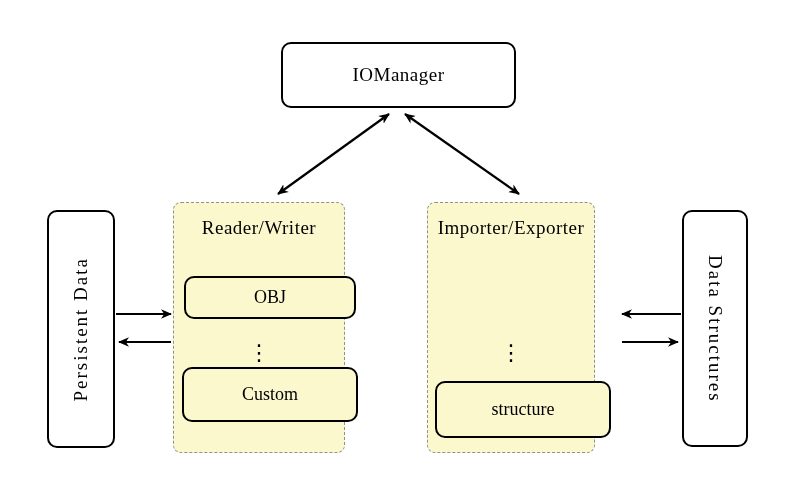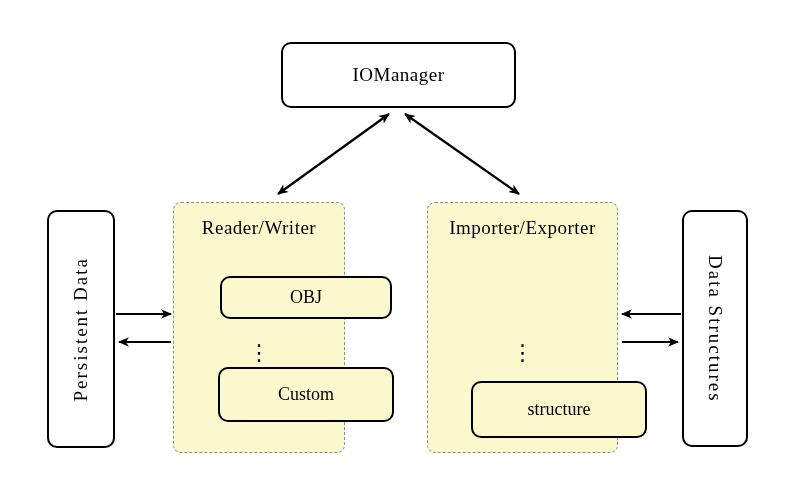--- a/index.html
+++ b/index.html
@@ -58,42 +58,41 @@
   }
   .group {
     position: absolute;
     top: 202px;
     height: 251px;
     background: var(--group-fill);
     border: 1.5px dashed var(--group-border);
     border-radius: 8px;
   }
   .group.left { left: 173px; width: 172px; }
-  .group.right { left: 427px; width: 191px; }
+  .group.right { left: 427px; width: 168px; }
   .group-label {
     position: absolute;
     top: 14px; left: 0;
     width: 100%;
     text-align: center;
     font-size: 19px;
     letter-spacing: 0.5px;
   }
   .item-box {
     position: absolute;
     background: var(--group-fill);
     border: 2.5px solid var(--box-border);
     border-radius: 10px;
     display: flex;
     flex-direction: column;
     align-items: center;
     justify-content: center;
     font-size: 18px;
     line-height: 1.18;
     text-align: center;
-    margin-left: 36px;
   }
   .item-top { left: 10px; top: 73px; width: 172px; height: 43px; }
   .group.right .item-top { left: 11px; }
   .item-bottom { left: 8px; top: 164px; width: 176px; height: 55px; }
   .group.right .item-bottom { left: 7px; top: 178px; height: 57px; }
   .dots {
     position: absolute;
     left: 0; top: 128px;
     width: 100%; height: 42px;
     display: flex;

